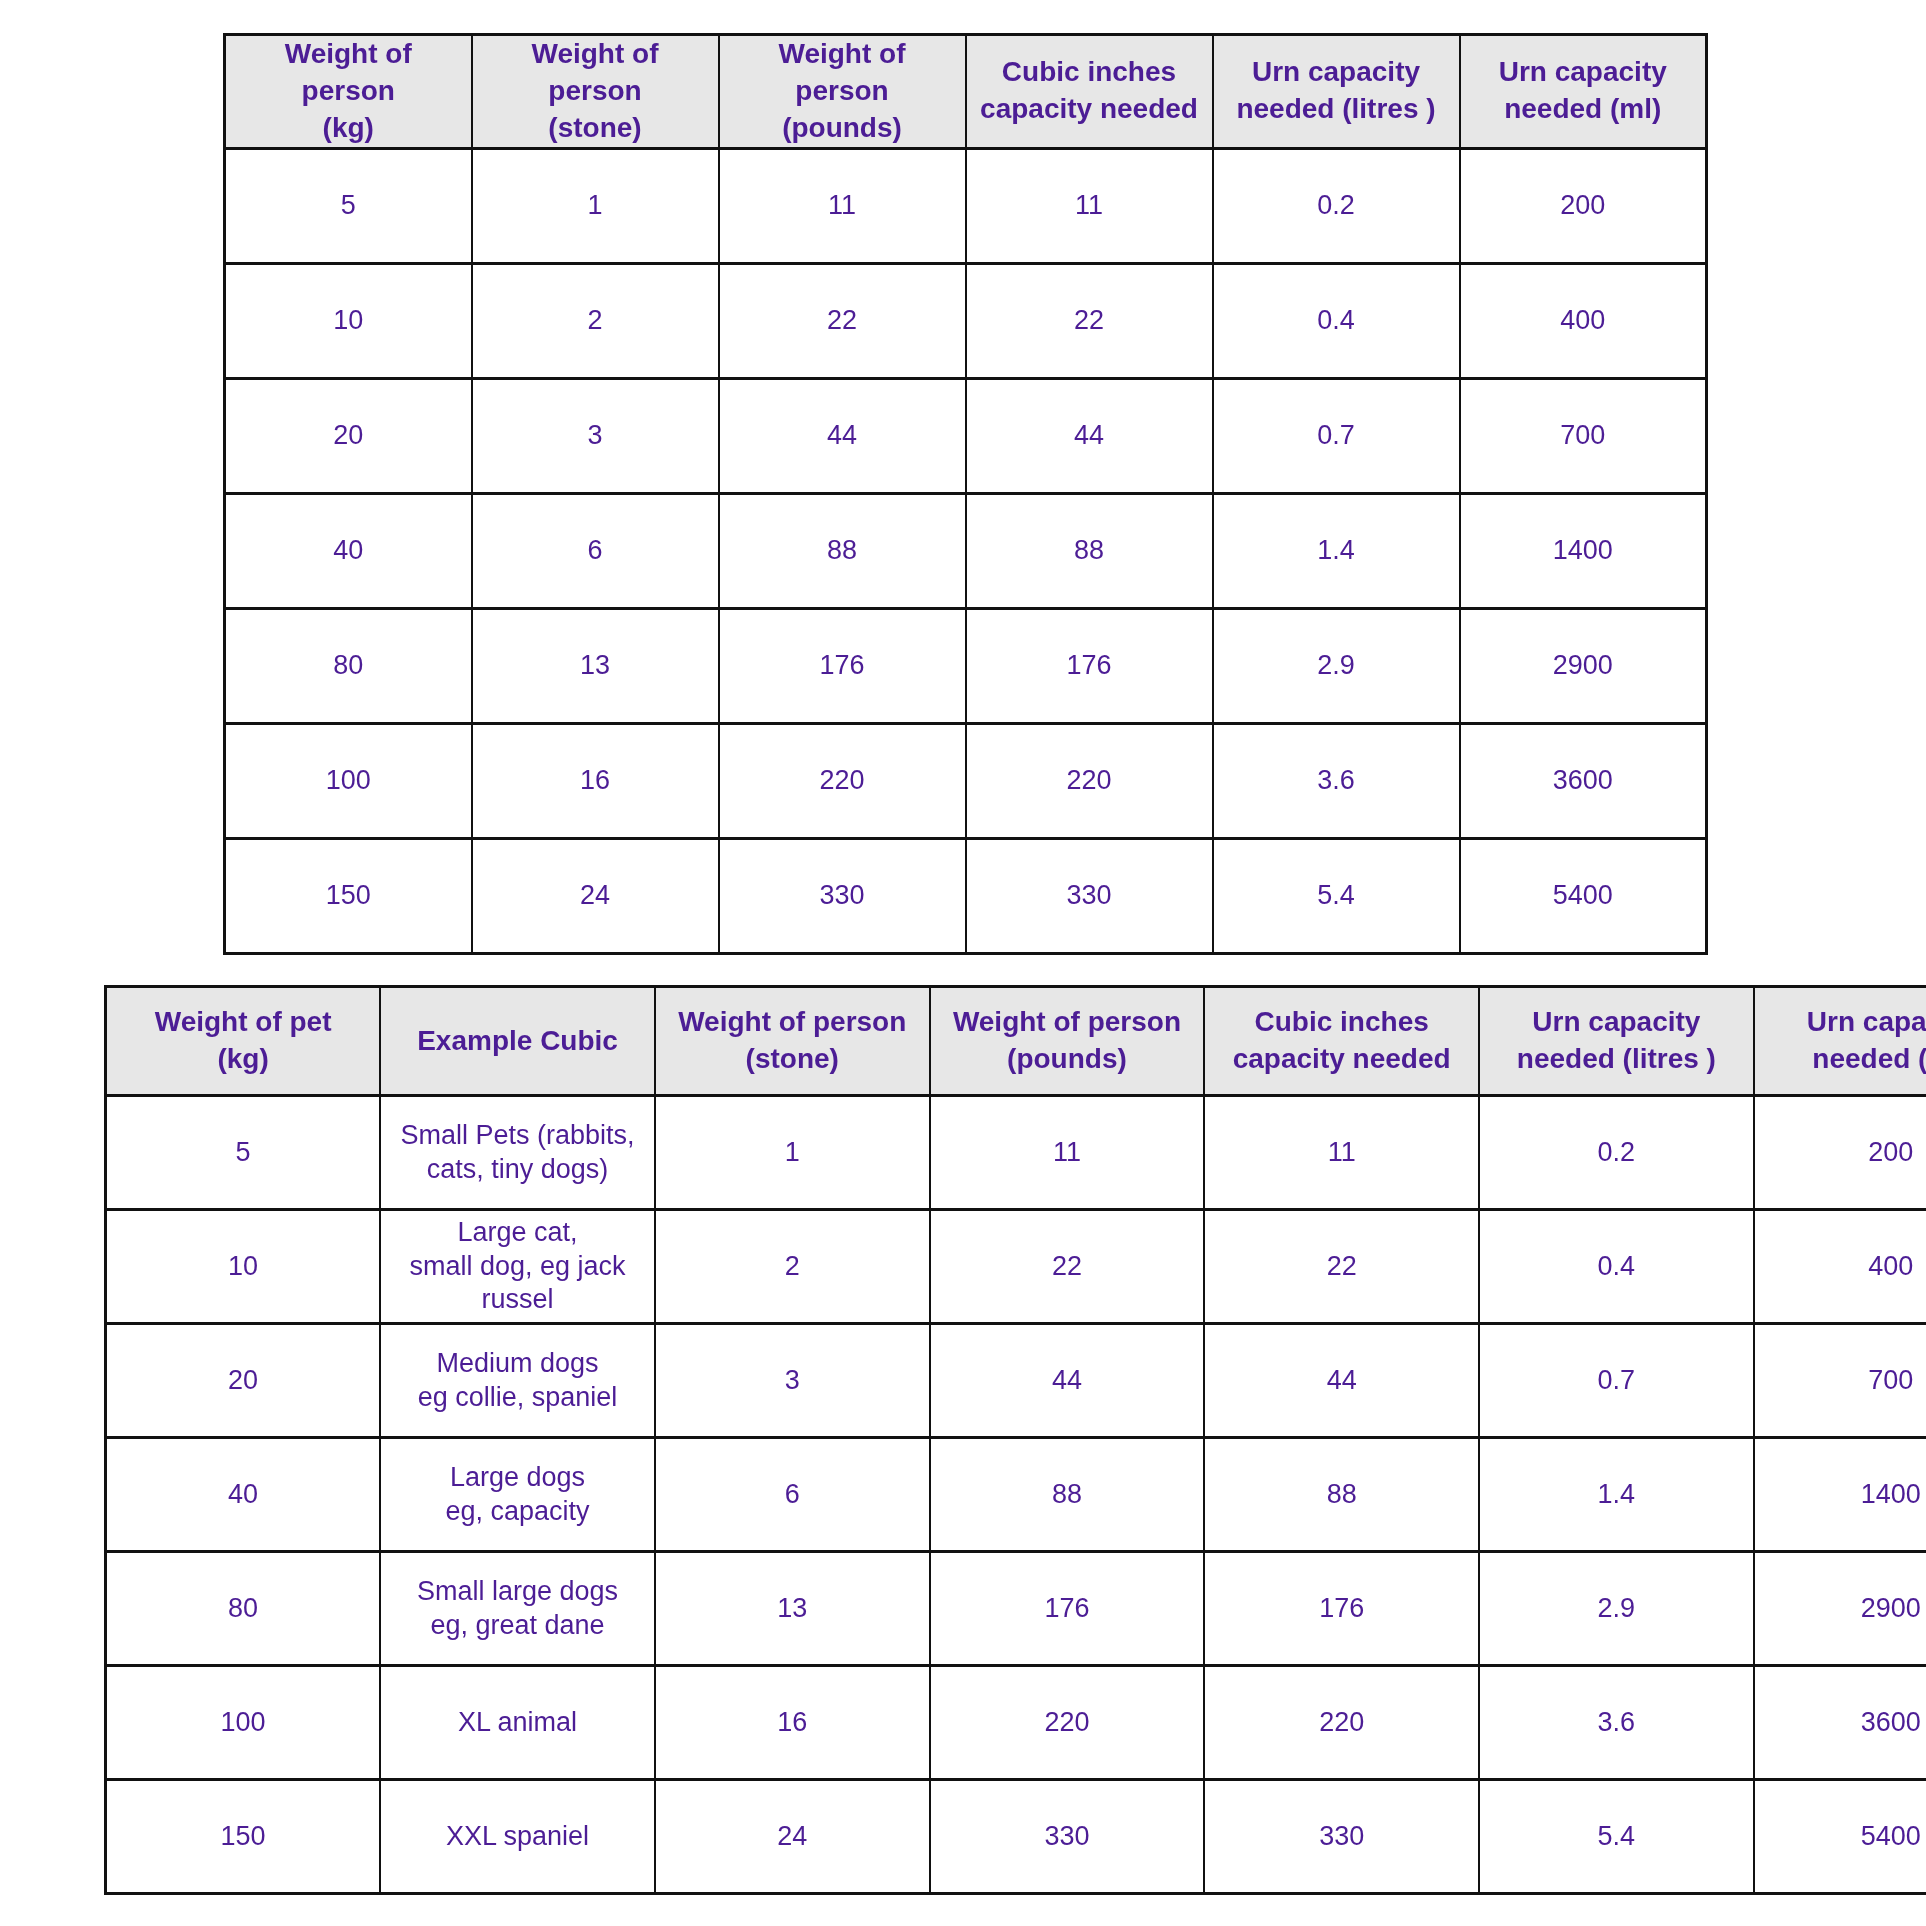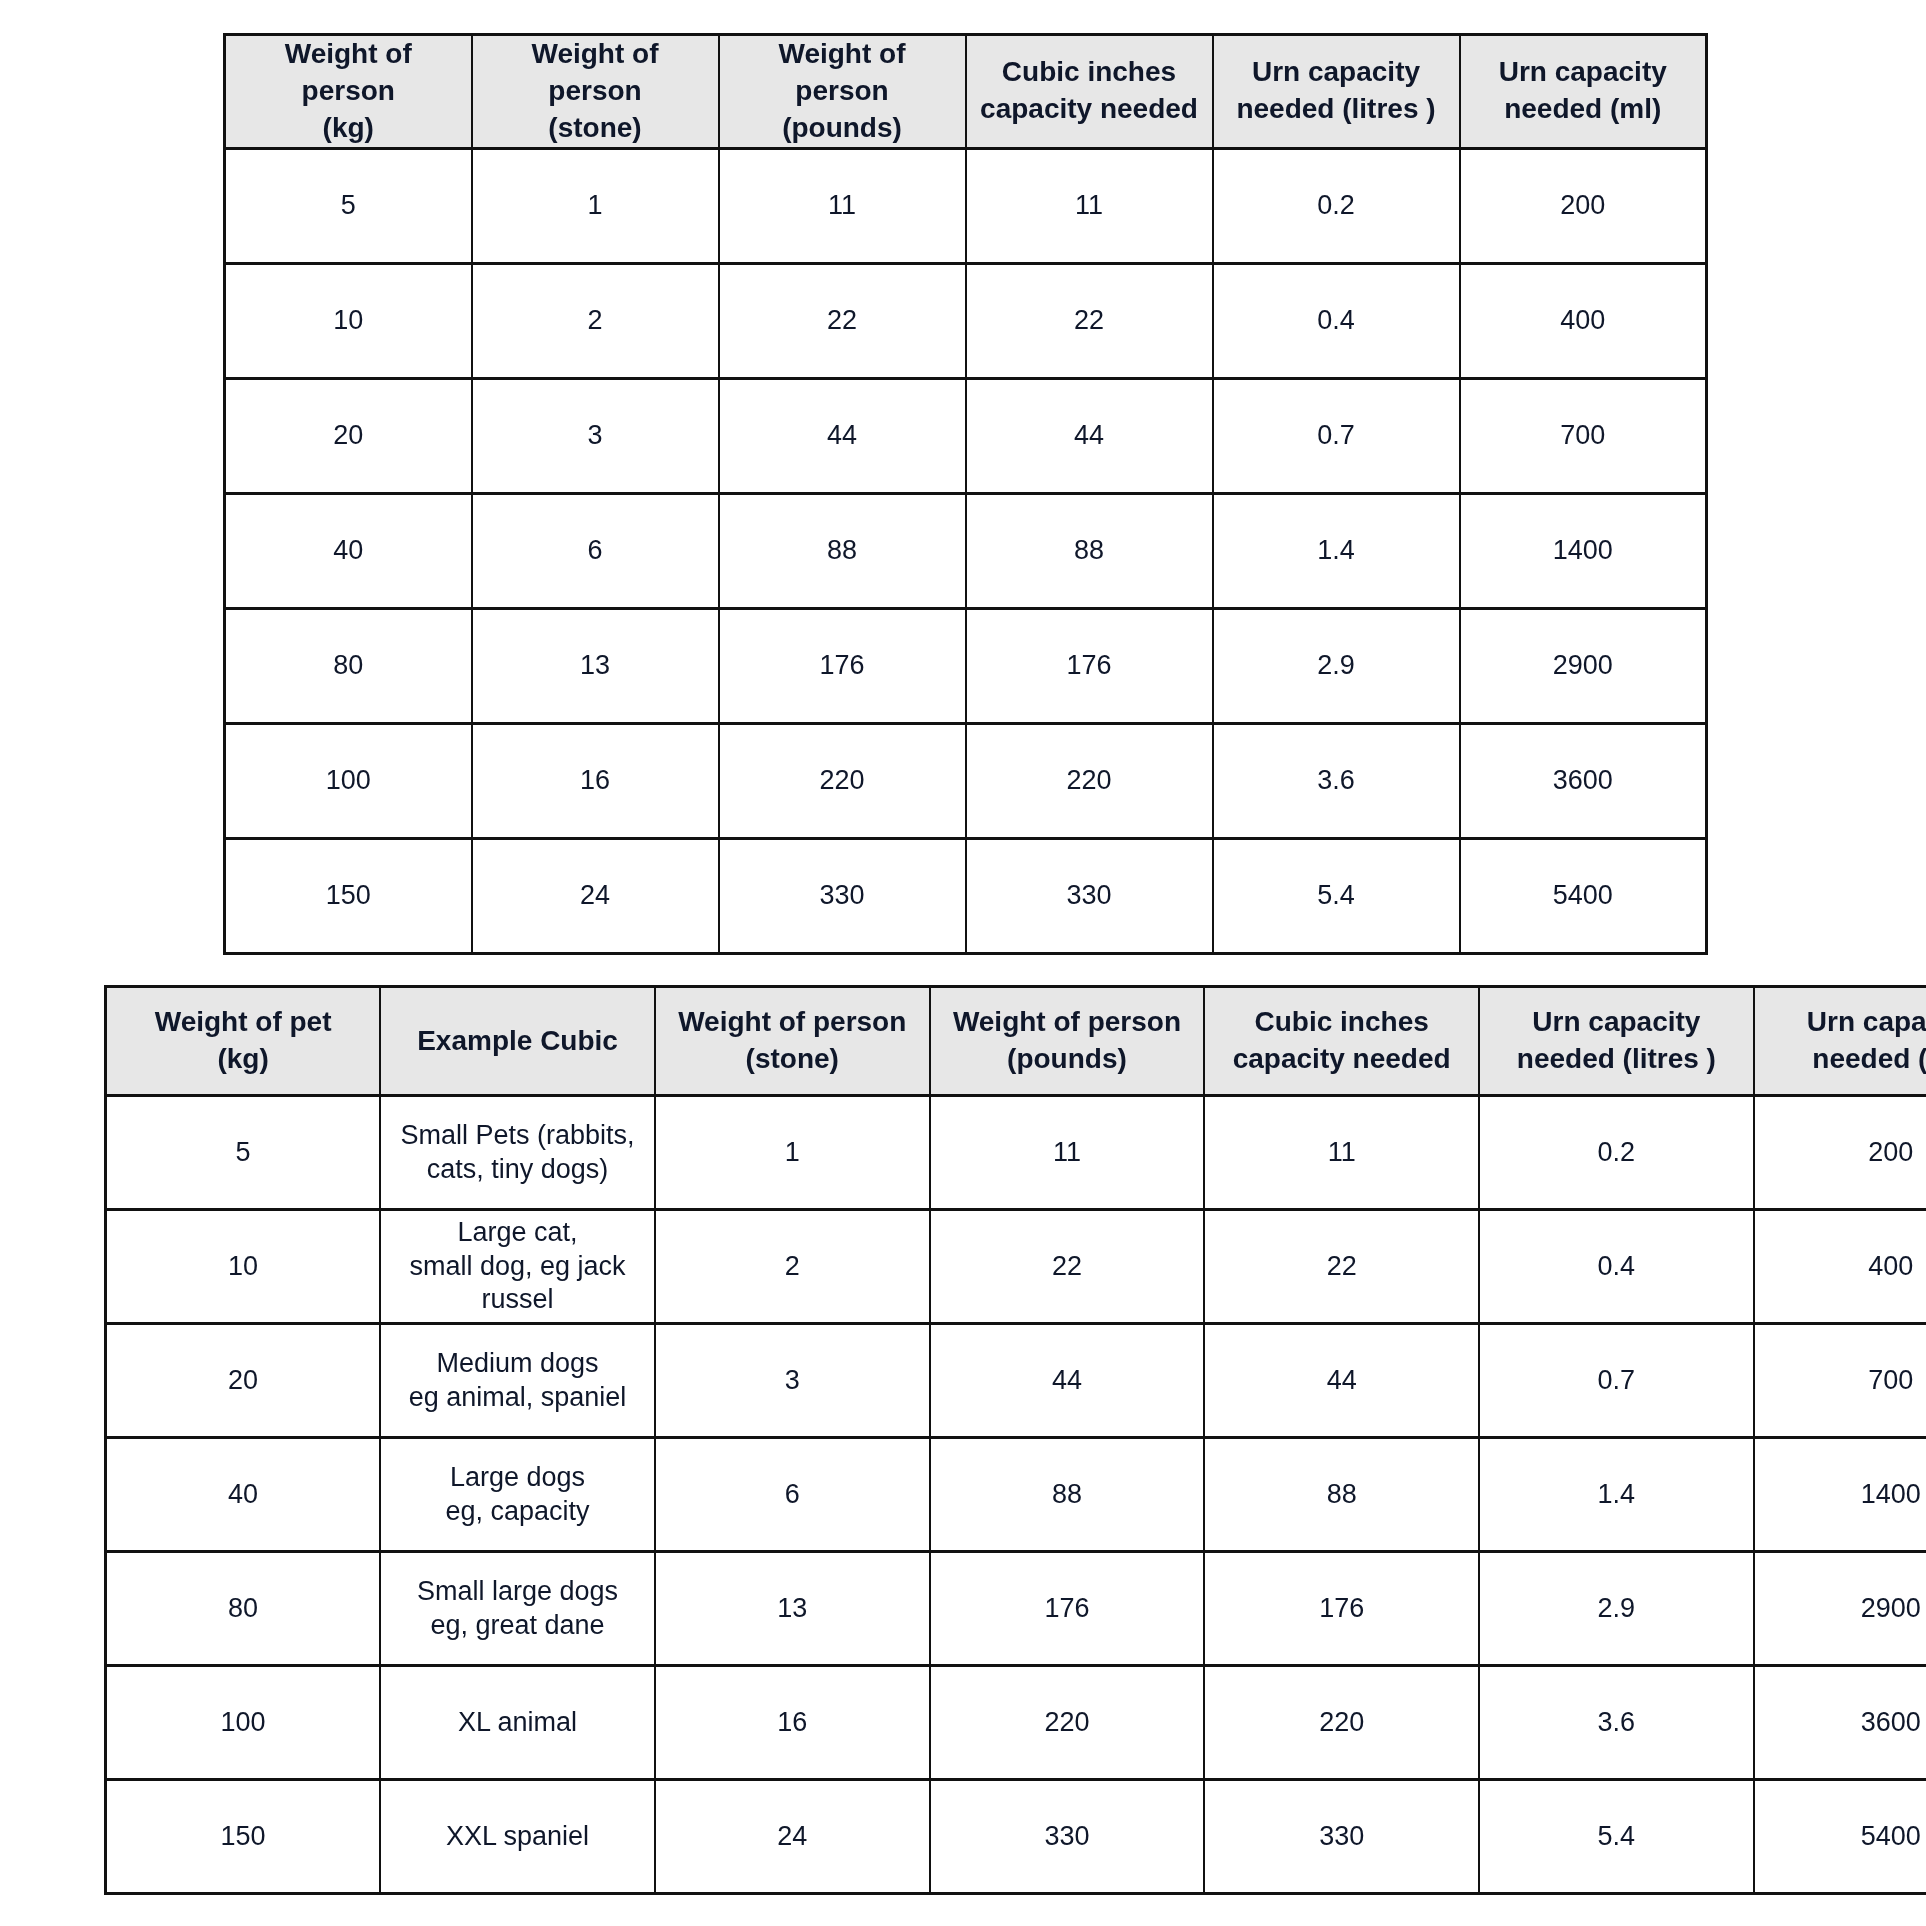--- a/index.html
+++ b/index.html
@@ -6,21 +6,21 @@
     margin: 0;
     padding: 0;
     background: #ffffff;
   }
   .canvas {
     position: relative;
     width: 1927px;
     height: 1927px;
     background: #ffffff;
     font-family: "Liberation Sans", sans-serif;
-    color: #0f172a;
+    color: #4c1d95;
     overflow: hidden;
   }
   table.urn-table {
     position: absolute;
     border-collapse: collapse;
     table-layout: fixed;
     background: #ffffff;
     border: 3px solid #111111;
   }
   #person-table {
@@ -177,21 +177,21 @@
 russel</td>
           <td>2</td>
           <td>22</td>
           <td>22</td>
           <td>0.4</td>
           <td>400</td>
         </tr>
         <tr>
           <td>20</td>
           <td>Medium dogs
-eg animal, spaniel</td>
+eg collie, spaniel</td>
           <td>3</td>
           <td>44</td>
           <td>44</td>
           <td>0.7</td>
           <td>700</td>
         </tr>
         <tr>
           <td>40</td>
           <td>Large dogs
 eg, capacity</td>

